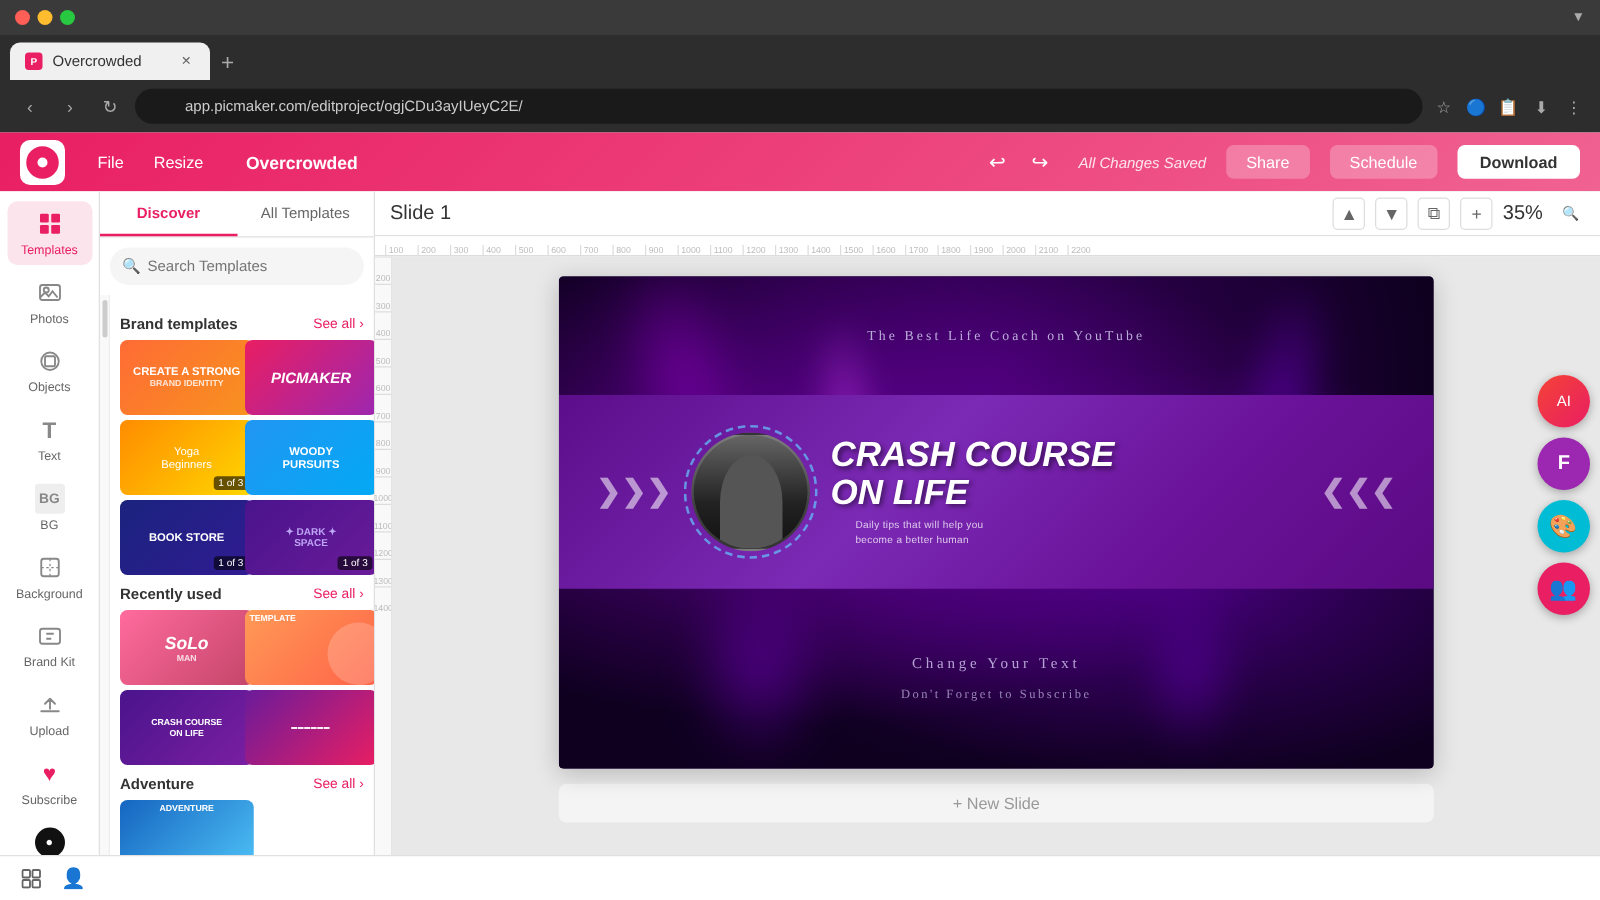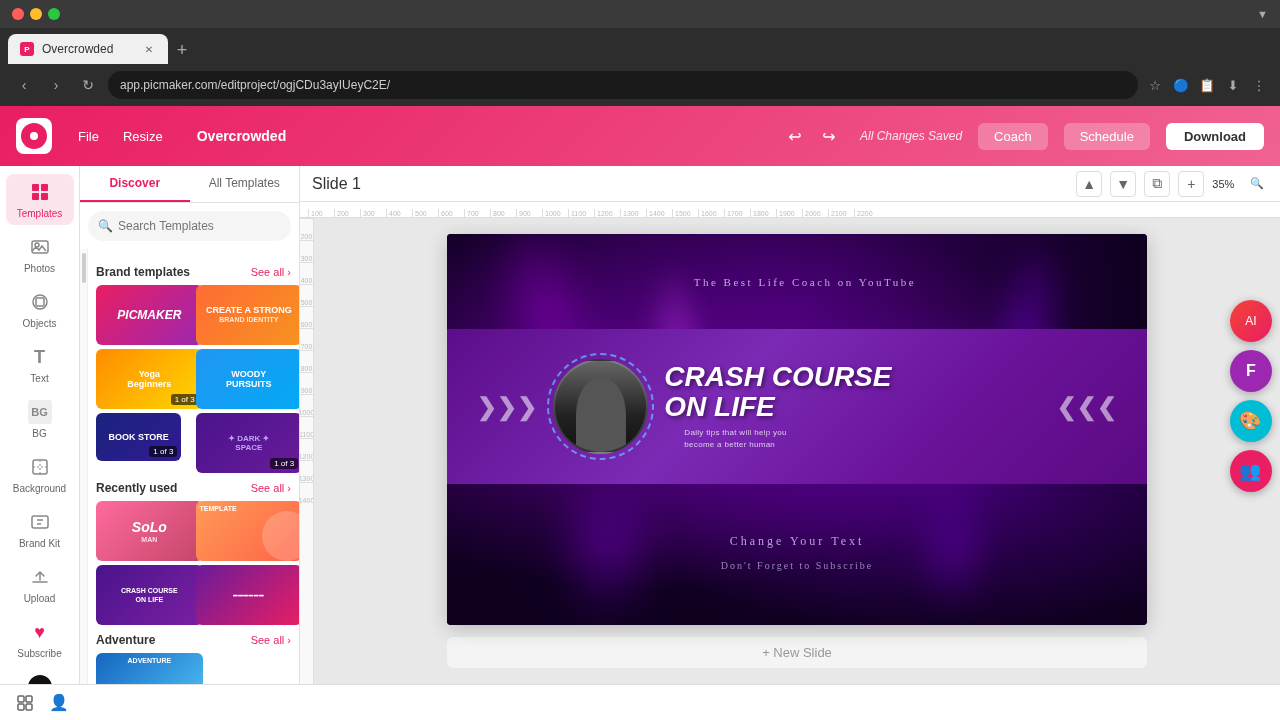--- a/index.html
+++ b/index.html
@@ -20,21 +20,21 @@
     .browser-addressbar { height: 42px; background: #2d2d2d; display: flex; align-items: center; padding: 0 12px; gap: 8px; }
     .nav-btn { width: 24px; height: 24px; display: flex; align-items: center; justify-content: center; color: #aaa; cursor: pointer; font-size: 14px; }
     .address-bar { flex: 1; height: 28px; background: #1a1a1a; border-radius: 14px; display: flex; align-items: center; padding: 0 12px; font-size: 12px; color: #ddd; }
     .address-bar-icons { display: flex; gap: 8px; align-items: center; }
     .addr-icon { width: 18px; height: 18px; display: flex; align-items: center; justify-content: center; color: #aaa; font-size: 13px; cursor: pointer; }
 
     
     .app { display: flex; flex-direction: column; height: calc(720px - 106px); background: #f5f5f5; }
 
     
-    .app-toolbar { height: 60px; background: linear-gradient(135deg, #e91e63, #f06292); display: flex; align-items: center; padding: 0 16px; gap: 16px; }
+    .app-toolbar { height: 47px; background: linear-gradient(135deg, #e91e63, #f06292); display: flex; align-items: center; padding: 0 16px; gap: 16px; }
     .app-logo { width: 36px; height: 36px; background: white; border-radius: 8px; display: flex; align-items: center; justify-content: center; }
     .logo-inner { width: 26px; height: 26px; background: #e91e63; border-radius: 50%; display: flex; align-items: center; justify-content: center; }
     .logo-dot { width: 8px; height: 8px; background: white; border-radius: 50%; }
     .toolbar-menu { display: flex; gap: 4px; }
     .toolbar-menu-item { padding: 4px 10px; color: white; font-size: 13px; border-radius: 4px; cursor: pointer; }
     .toolbar-project-name { color: white; font-size: 14px; font-weight: 600; margin-left: 8px; }
     .toolbar-spacer { flex: 1; }
     .toolbar-undo-redo { display: flex; gap: 4px; }
     .toolbar-icon-btn { width: 30px; height: 30px; display: flex; align-items: center; justify-content: center; color: white; font-size: 16px; cursor: pointer; border-radius: 4px; }
     .saved-text { color: rgba(255,255,255,0.85); font-size: 12px; font-style: italic; }
@@ -82,21 +82,21 @@
     .t-crash2 { background: linear-gradient(135deg, #6a1b9a, #e91e63); display: flex; align-items: center; justify-content: center; }
     .thumb-text { font-size: 8px; color: white; font-weight: bold; text-align: center; padding: 4px; }
     .thumb-badge { position: absolute; bottom: 4px; right: 4px; background: rgba(0,0,0,0.6); color: white; font-size: 8px; padding: 1px 4px; border-radius: 3px; }
 
     
     .canvas-area { flex: 1; display: flex; flex-direction: column; background: #e8e8e8; }
     .canvas-toolbar { height: 36px; background: white; border-bottom: 1px solid #e0e0e0; display: flex; align-items: center; padding: 0 12px; gap: 8px; }
     .slide-label { font-size: 16px; color: #333; font-weight: 500; }
     .canvas-toolbar-spacer { flex: 1; }
     .canvas-ctrl-btn { width: 26px; height: 26px; display: flex; align-items: center; justify-content: center; cursor: pointer; color: #666; font-size: 14px; border: 1px solid #ddd; border-radius: 4px; }
-    .zoom-label { font-size: 11px; color: #333; margin-right: 8px; }
+    .zoom-label { font-size: 16px; color: #333; margin-right: 8px; }
     .slide-new-btn { color: #999; font-size: 13px; cursor: pointer; padding: 8px; text-align: center; background: rgba(255,255,255,0.5); border-radius: 6px; width: 700px; }
 
     .slide { width: 700px; height: 394px; border-radius: 4px; overflow: hidden; position: relative; box-shadow: 0 4px 20px rgba(0,0,0,0.2); cursor: pointer; }
 
     
     .slide-bg { width: 100%; height: 100%; background: #1a0533; position: relative; overflow: hidden; }
 
     
     .right-float { position: fixed; right: 8px; top: 300px; display: flex; flex-direction: column; gap: 8px; z-index: 100; }
     .float-btn { width: 42px; height: 42px; border-radius: 50%; display: flex; align-items: center; justify-content: center; cursor: pointer; font-size: 18px; box-shadow: 0 2px 8px rgba(0,0,0,0.3); }
@@ -134,21 +134,21 @@
       <span>Overcrowded</span>
       <div class="tab-close">✕</div>
     </div>
     <div class="tab-new">+</div>
   </div>
   <div class="browser-addressbar">
     <div class="nav-btn">‹</div>
     <div class="nav-btn">›</div>
     <div class="nav-btn">↻</div>
     <div class="address-bar">
-      <span style="font-size:12px; color:#ccc;">app.picmaker.com/editproject/ogjCDu3ayIUeyC2E/</span>
+      <span style="font-size:12px; color:#ccc;margin-left:28px;">app.picmaker.com/editproject/ogjCDu3ayIUeyC2E/</span>
     </div>
     <div class="address-bar-icons">
       <div class="addr-icon">☆</div>
       <div class="addr-icon">🔵</div>
       <div class="addr-icon">📋</div>
       <div class="addr-icon">⬇</div>
       <div class="addr-icon">⋮</div>
     </div>
   </div>
 </div>
@@ -165,21 +165,21 @@
       <div class="toolbar-menu-item">File</div>
       <div class="toolbar-menu-item">Resize</div>
     </div>
     <div class="toolbar-project-name">Overcrowded</div>
     <div class="toolbar-spacer"></div>
     <div class="toolbar-undo-redo">
       <div class="toolbar-icon-btn">↩</div>
       <div class="toolbar-icon-btn">↪</div>
     </div>
     <span class="saved-text">All Changes Saved</span>
-    <button class="btn-share">Coach</button>
+    <button class="btn-share">Share</button>
     <button class="btn-schedule">Schedule</button>
     <button class="btn-download">Download</button>
   </div>
 
   <div class="app-main">
 
     <div class="sidebar-icons">
       <div class="sidebar-icon-item active">
         <div class="sidebar-icon">
           <svg width="20" height="20" viewBox="0 0 20 20" fill="none">
@@ -274,43 +274,43 @@
         <div style="width:8px; background:#f9f9f9; border-right:1px solid #eee; display:flex; flex-direction:column; align-items:center; padding:4px 0; gap:2px;">
           <div style="width:4px; height:30px; background:#ccc; border-radius:2px;"></div>
         </div>
         <div class="templates-content">
 
           <div class="section-header">
             <span class="section-title">Brand templates</span>
             <span class="see-all">See all ›</span>
           </div>
           <div class="template-grid">
-            <div class="template-thumb t2" style="height:60px;">
-              <div class="thumb-text">
-                <span style="font-size:12px; font-weight:900; color:#fff; font-style:italic;">PICMAKER</span>
-              </div>
-            </div>
             <div class="template-thumb t1" style="height:60px;">
               <div class="thumb-text" style="font-size:7px; line-height:1.2;">
                 <span style="font-size:9px; font-weight:900; color:#fff;">CREATE A STRONG</span><br>
                 <span style="font-size:7px; color:rgba(255,255,255,0.8);">BRAND IDENTITY</span>
               </div>
             </div>
+            <div class="template-thumb t2" style="height:60px;">
+              <div class="thumb-text">
+                <span style="font-size:12px; font-weight:900; color:#fff; font-style:italic;">PICMAKER</span>
+              </div>
+            </div>
             <div class="template-thumb t3" style="height:60px; position:relative;">
               <div class="thumb-text">
-                <span style="font-size:9px; font-weight:700;">Yoga<br>Beginners</span>
+                <span style="font-size:9px; font-weight:400;">Yoga<br>Beginners</span>
               </div>
               <div class="thumb-badge">1 of 3</div>
             </div>
             <div class="template-thumb t4" style="height:60px;">
               <div class="thumb-text">
                 <span style="font-size:9px; font-weight:700; color:#fff;">WOODY<br>PURSUITS</span>
               </div>
             </div>
-            <div class="template-thumb t5" style="height:48px; position:relative;">
+            <div class="template-thumb t5" style="height:60px; position:relative;">
               <div class="thumb-text" style="font-size:9px; font-weight:700;">BOOK STORE</div>
               <div class="thumb-badge">1 of 3</div>
             </div>
             <div class="template-thumb t6" style="height:60px; position:relative;">
               <div class="thumb-text" style="font-size:8px; color:rgba(200,180,255,0.9);">✦ DARK ✦<br>SPACE</div>
               <div class="thumb-badge">1 of 3</div>
             </div>
           </div>
 
           <div class="section-header">

